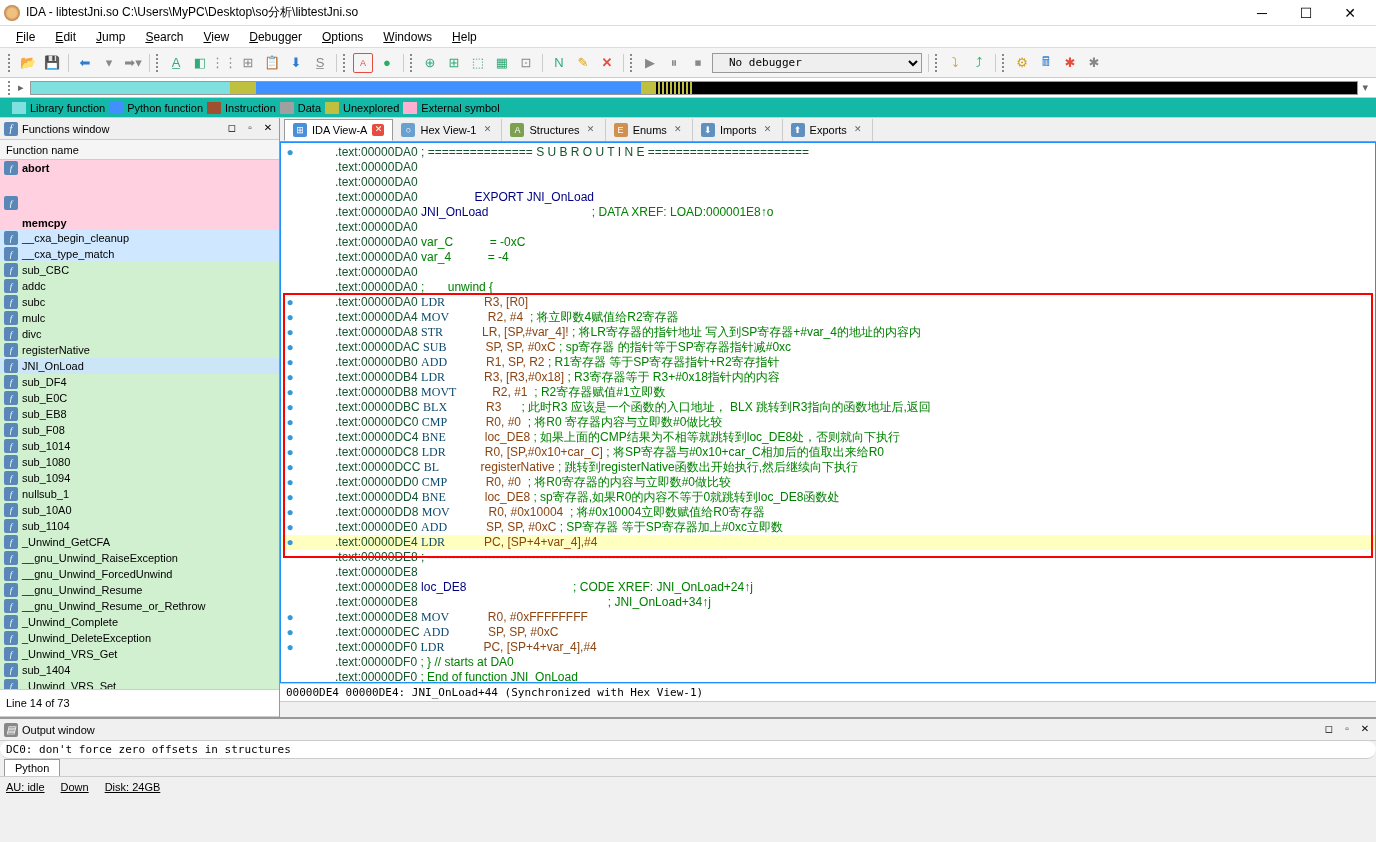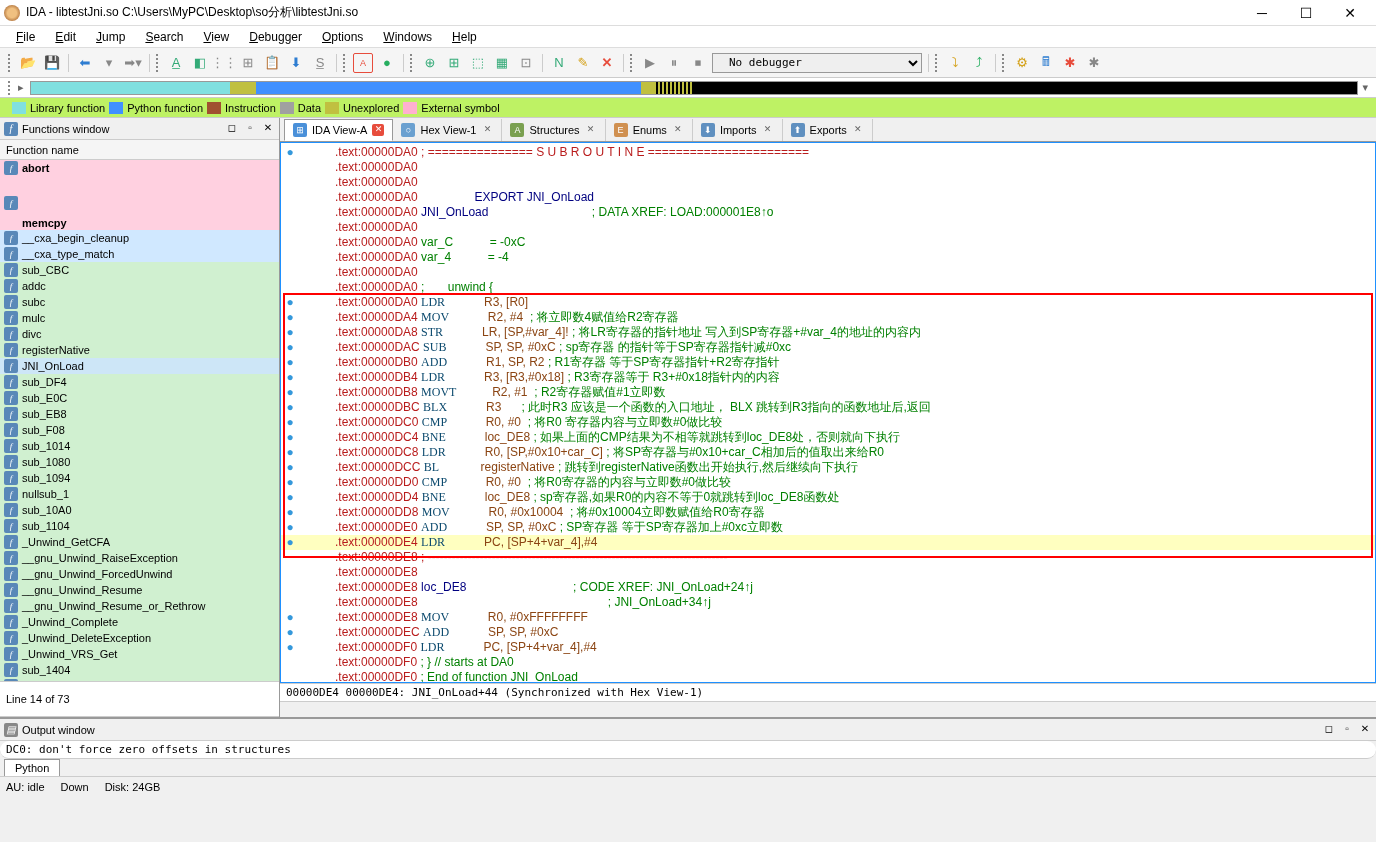--- a/index.html
+++ b/index.html
@@ -14,60 +14,60 @@
 .menu-item u { text-decoration: underline; }
 .toolbar { height: 30px; background: #f5f5f5; border-bottom: 1px solid #ccc; display: flex; align-items: center; padding: 0 8px; gap: 4px; }
 .tb-grip { width: 4px; height: 18px; border-left: 2px dotted #888; margin-right: 2px; }
 .tb-btn { width: 20px; height: 20px; display: flex; align-items: center; justify-content: center; cursor: pointer; border-radius: 2px; font-size: 13px; }
 .tb-sep { width: 1px; height: 18px; background: #ccc; margin: 0 2px; }
 .tb-combo { height: 20px; border: 1px solid #999; font-size: 11px; padding: 0 12px; min-width: 210px; font-family: monospace; }
 .nav-bar { height: 20px; background: #fff; border-bottom: 1px solid #ccc; display: flex; align-items: center; padding: 0 8px; }
 .nav-grip { width: 4px; height: 14px; border-left: 2px dotted #888; margin-right: 6px; }
 .nav-strip { flex: 1; height: 14px; display: flex; border: 1px solid #999; overflow: hidden; }
 .nav-seg { height: 100%; }
-.legend { height: 20px; background: #bef264; border-bottom: 1px solid #ccc; display: flex; align-items: center; padding: 0 12px; gap: 4px; font-family: monospace; font-size: 11px; }
+.legend { height: 20px; background: #14b8a6; border-bottom: 1px solid #ccc; display: flex; align-items: center; padding: 0 12px; gap: 4px; font-family: monospace; font-size: 11px; }
 .leg-box { width: 14px; height: 12px; display: inline-block; }
 .main-area { display: flex; height: 600px; border-bottom: 1px solid #999; }
 .sidebar { width: 280px; display: flex; flex-direction: column; border-right: 1px solid #999; background: #fff; }
 .panel-header { height: 22px; background: #f0f0f0; border-bottom: 1px solid #ccc; display: flex; align-items: center; padding: 0 4px; gap: 4px; }
 .panel-header .ph-icon { width: 14px; height: 14px; background: #5988b8; border-radius: 2px; color: #fff; font-family: serif; font-style: italic; font-size: 10px; display: flex; align-items: center; justify-content: center; }
 .panel-header .ph-title { flex: 1; font-size: 11px; }
 .panel-header .ph-btn { width: 14px; height: 14px; cursor: pointer; font-size: 10px; text-align: center; }
 .func-list-header { height: 20px; background: #f5f5f5; border-bottom: 1px solid #ccc; padding: 0 6px; display: flex; align-items: center; font-size: 11px; }
 .func-list { flex: 1; overflow-y: auto; overflow-x: auto; font-family: monospace; font-size: 11px; }
 .func-row { display: flex; align-items: center; padding: 1px 4px; cursor: pointer; white-space: nowrap; }
 .func-row.sel { background: #cde6f7 !important; }
 .func-icon { width: 14px; height: 14px; background: #5988b8; border-radius: 2px; color: #fff; font-family: serif; font-style: italic; font-size: 9px; display: flex; align-items: center; justify-content: center; margin-right: 4px; flex-shrink: 0; }
 .bg-pink { background: #ffd0e0; }
 .bg-bluebg { background: #d0e8ff; }
 .bg-green { background: #d0f0d0; }
-.status-line { height: 36px; padding: 0 6px; display: flex; align-items: center; font-size: 11px; border-top: 1px solid #ccc; border-bottom: 1px solid #ccc; }
+.status-line { height: 28px; padding: 0 6px; display: flex; align-items: center; font-size: 11px; border-top: 1px solid #ccc; border-bottom: 1px solid #ccc; }
 .content { flex: 1; display: flex; flex-direction: column; overflow: hidden; }
 .tab-strip { height: 24px; background: #f0f0f0; border-bottom: 1px solid #999; display: flex; align-items: center; padding-left: 4px; gap: 0; }
 .tab { height: 22px; padding: 0 8px; display: flex; align-items: center; gap: 5px; cursor: pointer; font-size: 11px; border-right: 1px solid #ccc; }
 .tab.active { background: #fff; border: 1px solid #999; border-bottom: 1px solid #fff; margin-bottom: -1px; }
 .tab-icon { width: 14px; height: 14px; border-radius: 2px; display: flex; align-items: center; justify-content: center; font-size: 9px; color: #fff; }
 .tab-close { width: 12px; height: 12px; font-size: 9px; color: #666; text-align: center; }
 .tab-close.red { background: #e74c3c; color: #fff; border-radius: 2px; }
 .disasm { flex: 1; overflow: auto; background: #fff; border: 1px solid #1e90ff; font-family: Consolas, monospace; font-size: 12px; padding: 2px 0; position: relative; }
 .disasm-line { display: flex; white-space: pre; padding: 0 4px; line-height: 15px; }
 .dot { width: 10px; text-align: center; color: #3498db; display: inline-block; }
 .gutter { width: 40px; display: inline-block; }
-.addr { color: #b91c1c; }
+.addr { color: #14532d; }
 .kw { color: #000080; }
 .op { color: #0c4a6e; font-family: Liberation Serif, serif; }
 .green { color: #008000; }
 .brown { color: #8b4513; }
 .red-box { position: absolute; border: 2px solid #ff0000; pointer-events: none; }
 .sync-bar { height: 18px; background: #fff; border-top: 1px solid #ccc; font-family: monospace; font-size: 11px; padding: 0 6px; display: flex; align-items: center; }
 .h-scroll { height: 16px; border-top: 1px solid #ccc; background: #f0f0f0; }
 .output-panel { border-top: 1px solid #999; }
 .output-body { height: 18px; background: #fff; font-family: monospace; font-size: 11px; padding: 0 6px; display: flex; align-items: center; border-bottom: 1px solid #ccc; border-radius: 9px; }
 .py-tab { display: inline-block; padding: 2px 10px; border: 1px solid #999; border-bottom: none; background: #fff; font-size: 11px; margin-left: 4px; }
-.bottom-status { height: 20px; background: #f0f0f0; font-family: monospace; font-size: 11px; padding: 0 6px; display: flex; align-items: center; gap: 16px; border-top: 1px solid #ccc; }
+.bottom-status { height: 20px; background: #f0f0f0; font-family: monospace; font-size: 11px; padding: 0 6px; display: flex; align-items: center; gap: 16px; border-top: 1px solid #ccc; text-decoration: underline; }
 .hl-line { background: #ffffc0; }
 </style>
 </head>
 <body>
 
 <div class="title-bar">
   <div class="app-icon"></div>
   <div class="title-text">IDA - libtestJni.so C:\Users\MyPC\Desktop\so分析\libtestJni.so</div>
   <div class="win-controls">
     <div class="win-btn">─</div>

